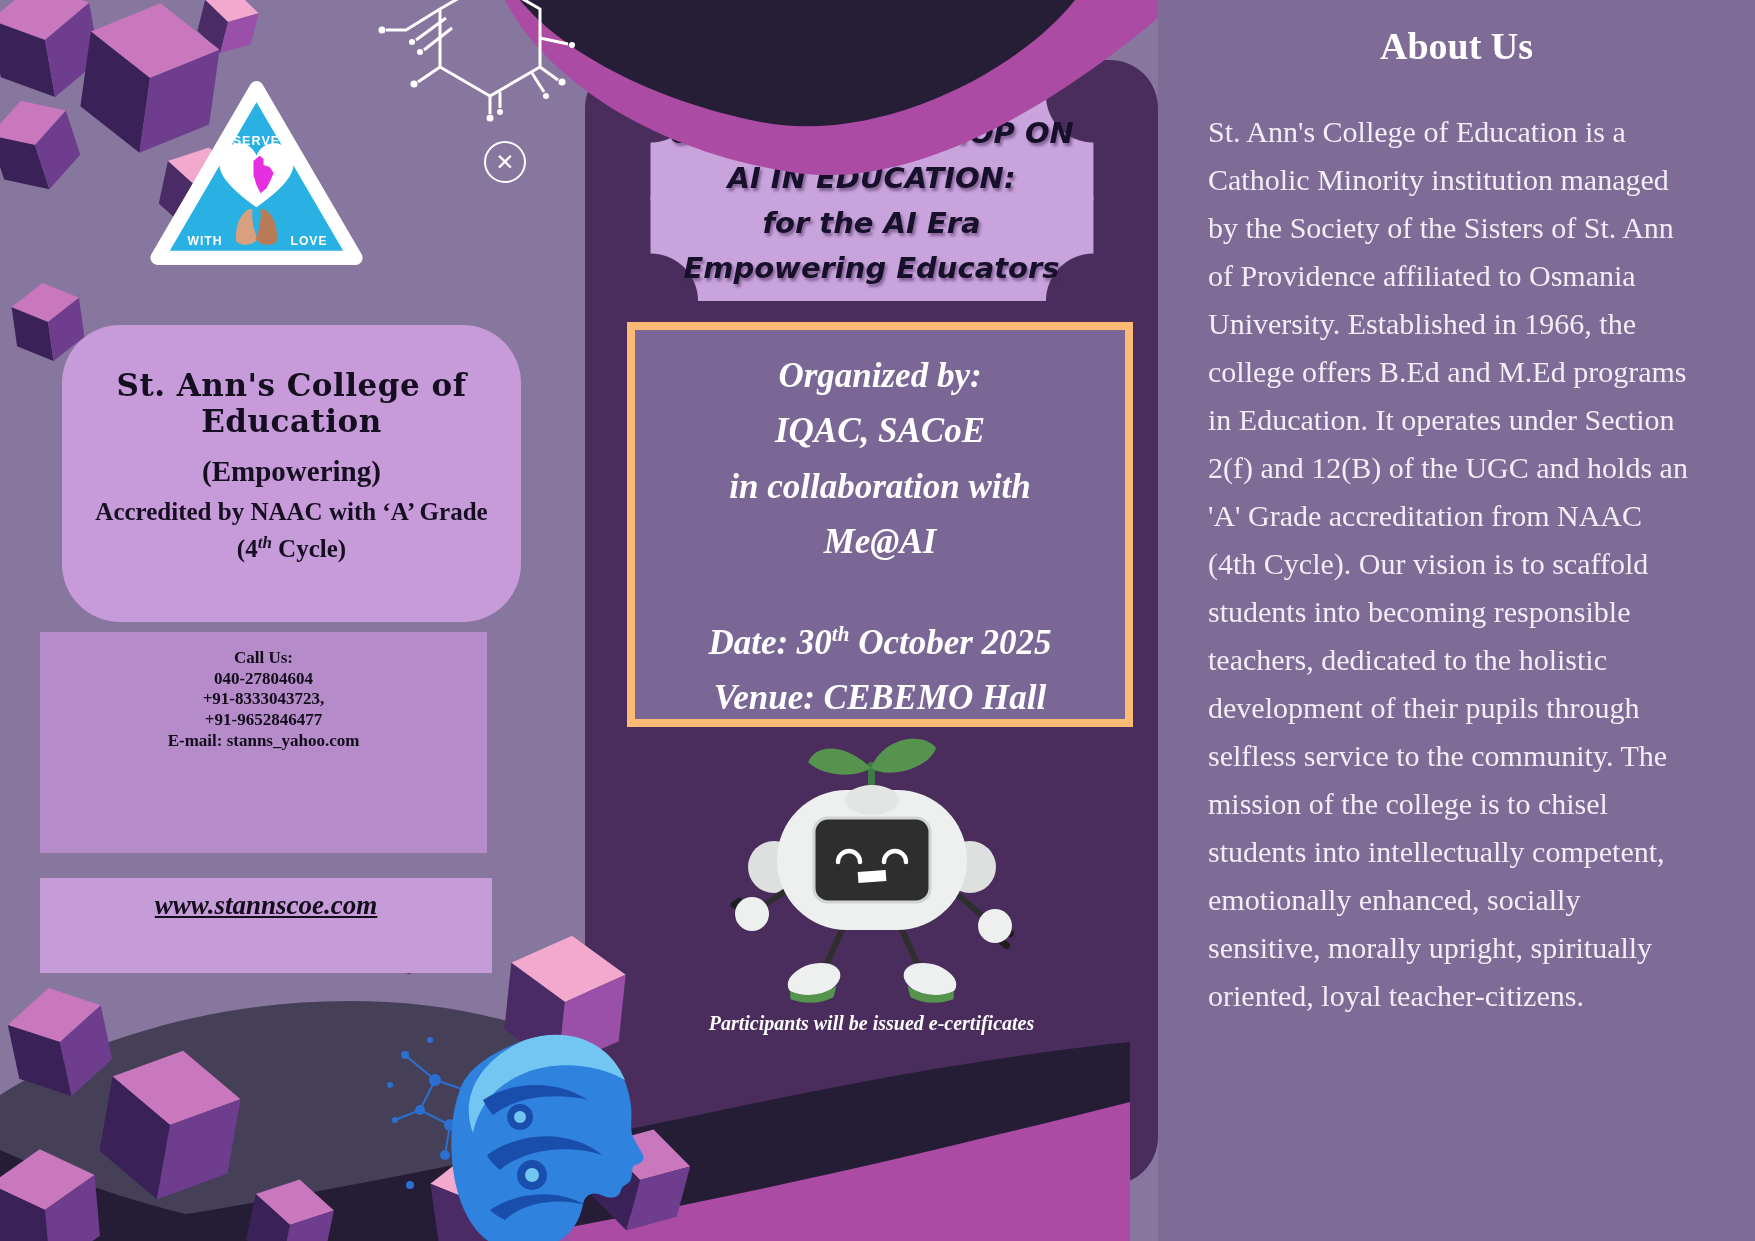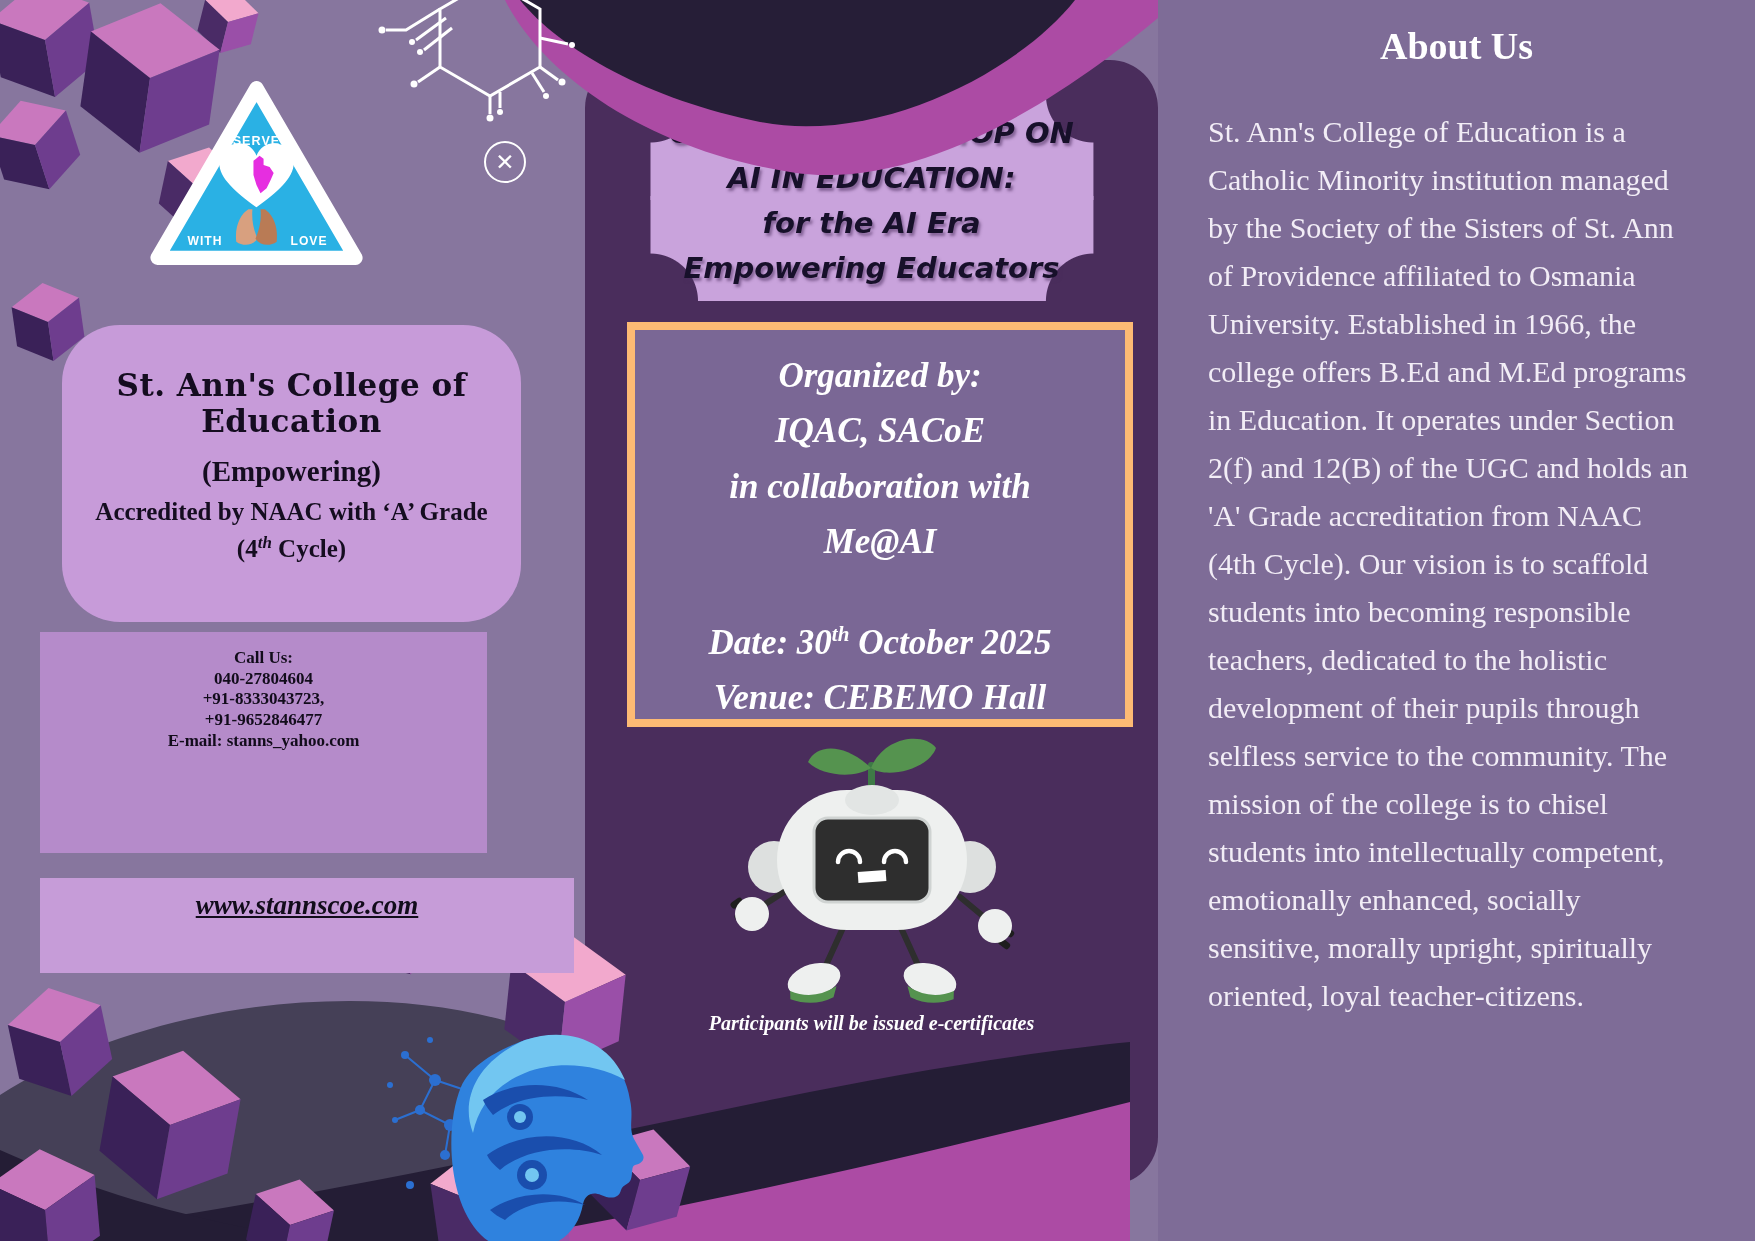--- a/index.html
+++ b/index.html
@@ -34,21 +34,21 @@
   .college-name{font-family:"DejaVu Serif",serif;font-weight:bold;font-size:31px;letter-spacing:.5px;}
   .college-sub{font-size:29px;font-weight:bold;margin-top:16px;}
   .college-address{font-size:25px;font-weight:bold;margin-top:12px;}
   .college-accred{font-size:25px;font-weight:bold;margin-top:6px;line-height:1.45;}
   .college-accred sup{font-size:17px;font-style:italic;}
   .contact-card{
     position:absolute;left:40px;top:632px;width:447px;height:221px;background:#B58BCA;z-index:5;
     text-align:center;color:#120C1B;font-weight:bold;font-size:17px;line-height:1.22;box-sizing:border-box;padding-top:16px;
   }
   .website-card{
-    position:absolute;left:40px;top:878px;width:534px;height:95px;background:#C69CD8;z-index:5;
+    position:absolute;left:40px;top:878px;width:452px;height:95px;background:#C69CD8;z-index:5;
     text-align:center;box-sizing:border-box;padding-top:12px;
   }
   .website-link{color:#120C1B;font-weight:bold;font-style:italic;font-size:27px;text-decoration:underline;}
   
   .panel{position:absolute;left:585px;top:60px;width:573px;height:1125px;background:#4A2D5C;border-radius:48px;z-index:2;}
   .ticket{
     position:absolute;left:50%;transform:translateX(-50%);top:35px;width:443px;height:206px;
     background:
       radial-gradient(circle at 0 0,        #4A2D5C 47px, #C9A3DC 48px) top left    / 51% 51% no-repeat,
       radial-gradient(circle at 100% 0,     #4A2D5C 47px, #C9A3DC 48px) top right   / 51% 51% no-repeat,

